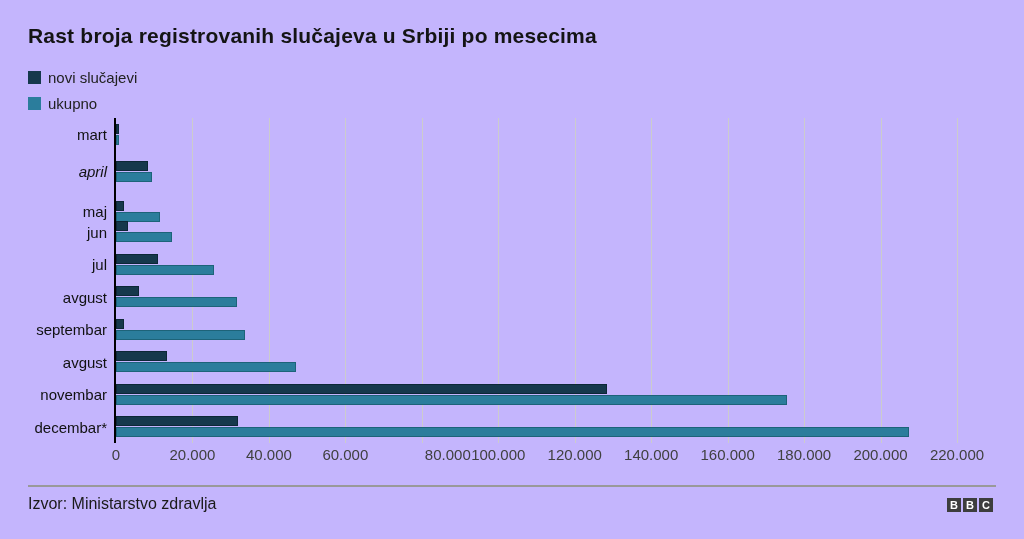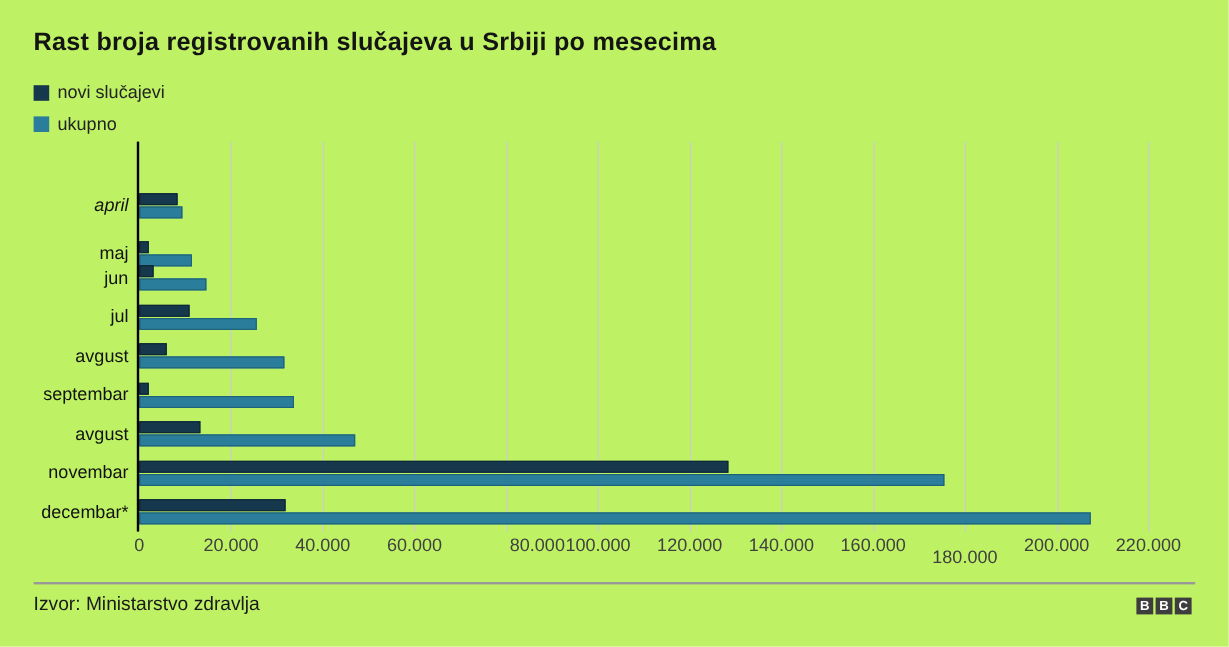--- a/index.html
+++ b/index.html
@@ -1,21 +1,21 @@
 <!DOCTYPE html>
 <html><head>
 <meta charset="utf-8">
 <style>
   * { margin: 0; padding: 0; box-sizing: border-box; }
   html, body { background: #ffffff; }
   .canvas {
     position: relative;
     width: 1024px;
     height: 539px;
-    background: #bef264;
+    background: #c4b5fd;
     font-family: "Liberation Sans", sans-serif;
     overflow: hidden;
     padding-left: 28px;
   }
   .chart-title {
     position: absolute;
     left: 28px;
     top: 24px;
     font-size: 21px;
     font-weight: bold;
@@ -182,20 +182,27 @@
         <div class="gridline" style="left: 36.3636%;"></div>
         <div class="gridline" style="left: 45.4545%;"></div>
         <div class="gridline" style="left: 54.5455%;"></div>
         <div class="gridline" style="left: 63.6364%;"></div>
         <div class="gridline" style="left: 72.7273%;"></div>
         <div class="gridline" style="left: 81.8182%;"></div>
         <div class="gridline" style="left: 90.9091%;"></div>
         <div class="gridline" style="left: 100%;"></div>
       </div>
     <div class="rows" id="rows">
+        <div class="chart-row" style="top: 0px; height: 32.5px;">
+          <div class="row-label">mart</div>
+          <div class="bar-stack">
+            <div class="bar" style="width: 0.363636%; background: rgb(22, 56, 76); border: 1px solid rgb(13, 39, 55);"></div>
+            <div class="bar" style="width: 0.409091%; background: rgb(43, 125, 156); border: 1px solid rgb(29, 99, 121);"></div>
+          </div>
+        </div>
         <div class="chart-row" style="top: 37px; height: 32.5px; font-style: italic;">
           <div class="row-label">april</div>
           <div class="bar-stack">
             <div class="bar" style="width: 3.77273%; background: rgb(22, 56, 76); border: 1px solid rgb(13, 39, 55);"></div>
             <div class="bar" style="width: 4.27273%; background: rgb(43, 125, 156); border: 1px solid rgb(29, 99, 121);"></div>
           </div>
         </div>
         <div class="chart-row" style="top: 65px; height: 32.5px; margin-top: 12px;">
           <div class="row-label">maj</div>
           <div class="bar-stack">
@@ -257,21 +264,21 @@
     <div class="xticks" id="xticks">
         <span class="xtick-label" style="left: 0%;">0</span>
         <span class="xtick-label" style="left: 9.09091%;">20.000</span>
         <span class="xtick-label" style="left: 18.1818%;">40.000</span>
         <span class="xtick-label" style="left: 27.2727%;">60.000</span>
         <span class="xtick-label" style="left: 36.3636%; margin-left: 26px;">80.000</span>
         <span class="xtick-label" style="left: 45.4545%;">100.000</span>
         <span class="xtick-label" style="left: 54.5455%;">120.000</span>
         <span class="xtick-label" style="left: 63.6364%;">140.000</span>
         <span class="xtick-label" style="left: 72.7273%;">160.000</span>
-        <span class="xtick-label" style="left: 81.8182%; margin-top: 10px;">180.000</span>
+        <span class="xtick-label" style="left: 81.8182%;">180.000</span>
         <span class="xtick-label" style="left: 90.9091%;">200.000</span>
         <span class="xtick-label" style="left: 100%;">220.000</span>
       </div>
   </div>
 
   <div class="divider"></div>
   <div class="source">Izvor: Ministarstvo zdravlja</div>
   <div class="bbc-logo" id="bbc">
       <div class="bbc-square" style="background: rgb(61, 61, 61); color: rgb(255, 255, 255);">B</div>
       <div class="bbc-square" style="background: rgb(61, 61, 61); color: rgb(255, 255, 255);">B</div>

